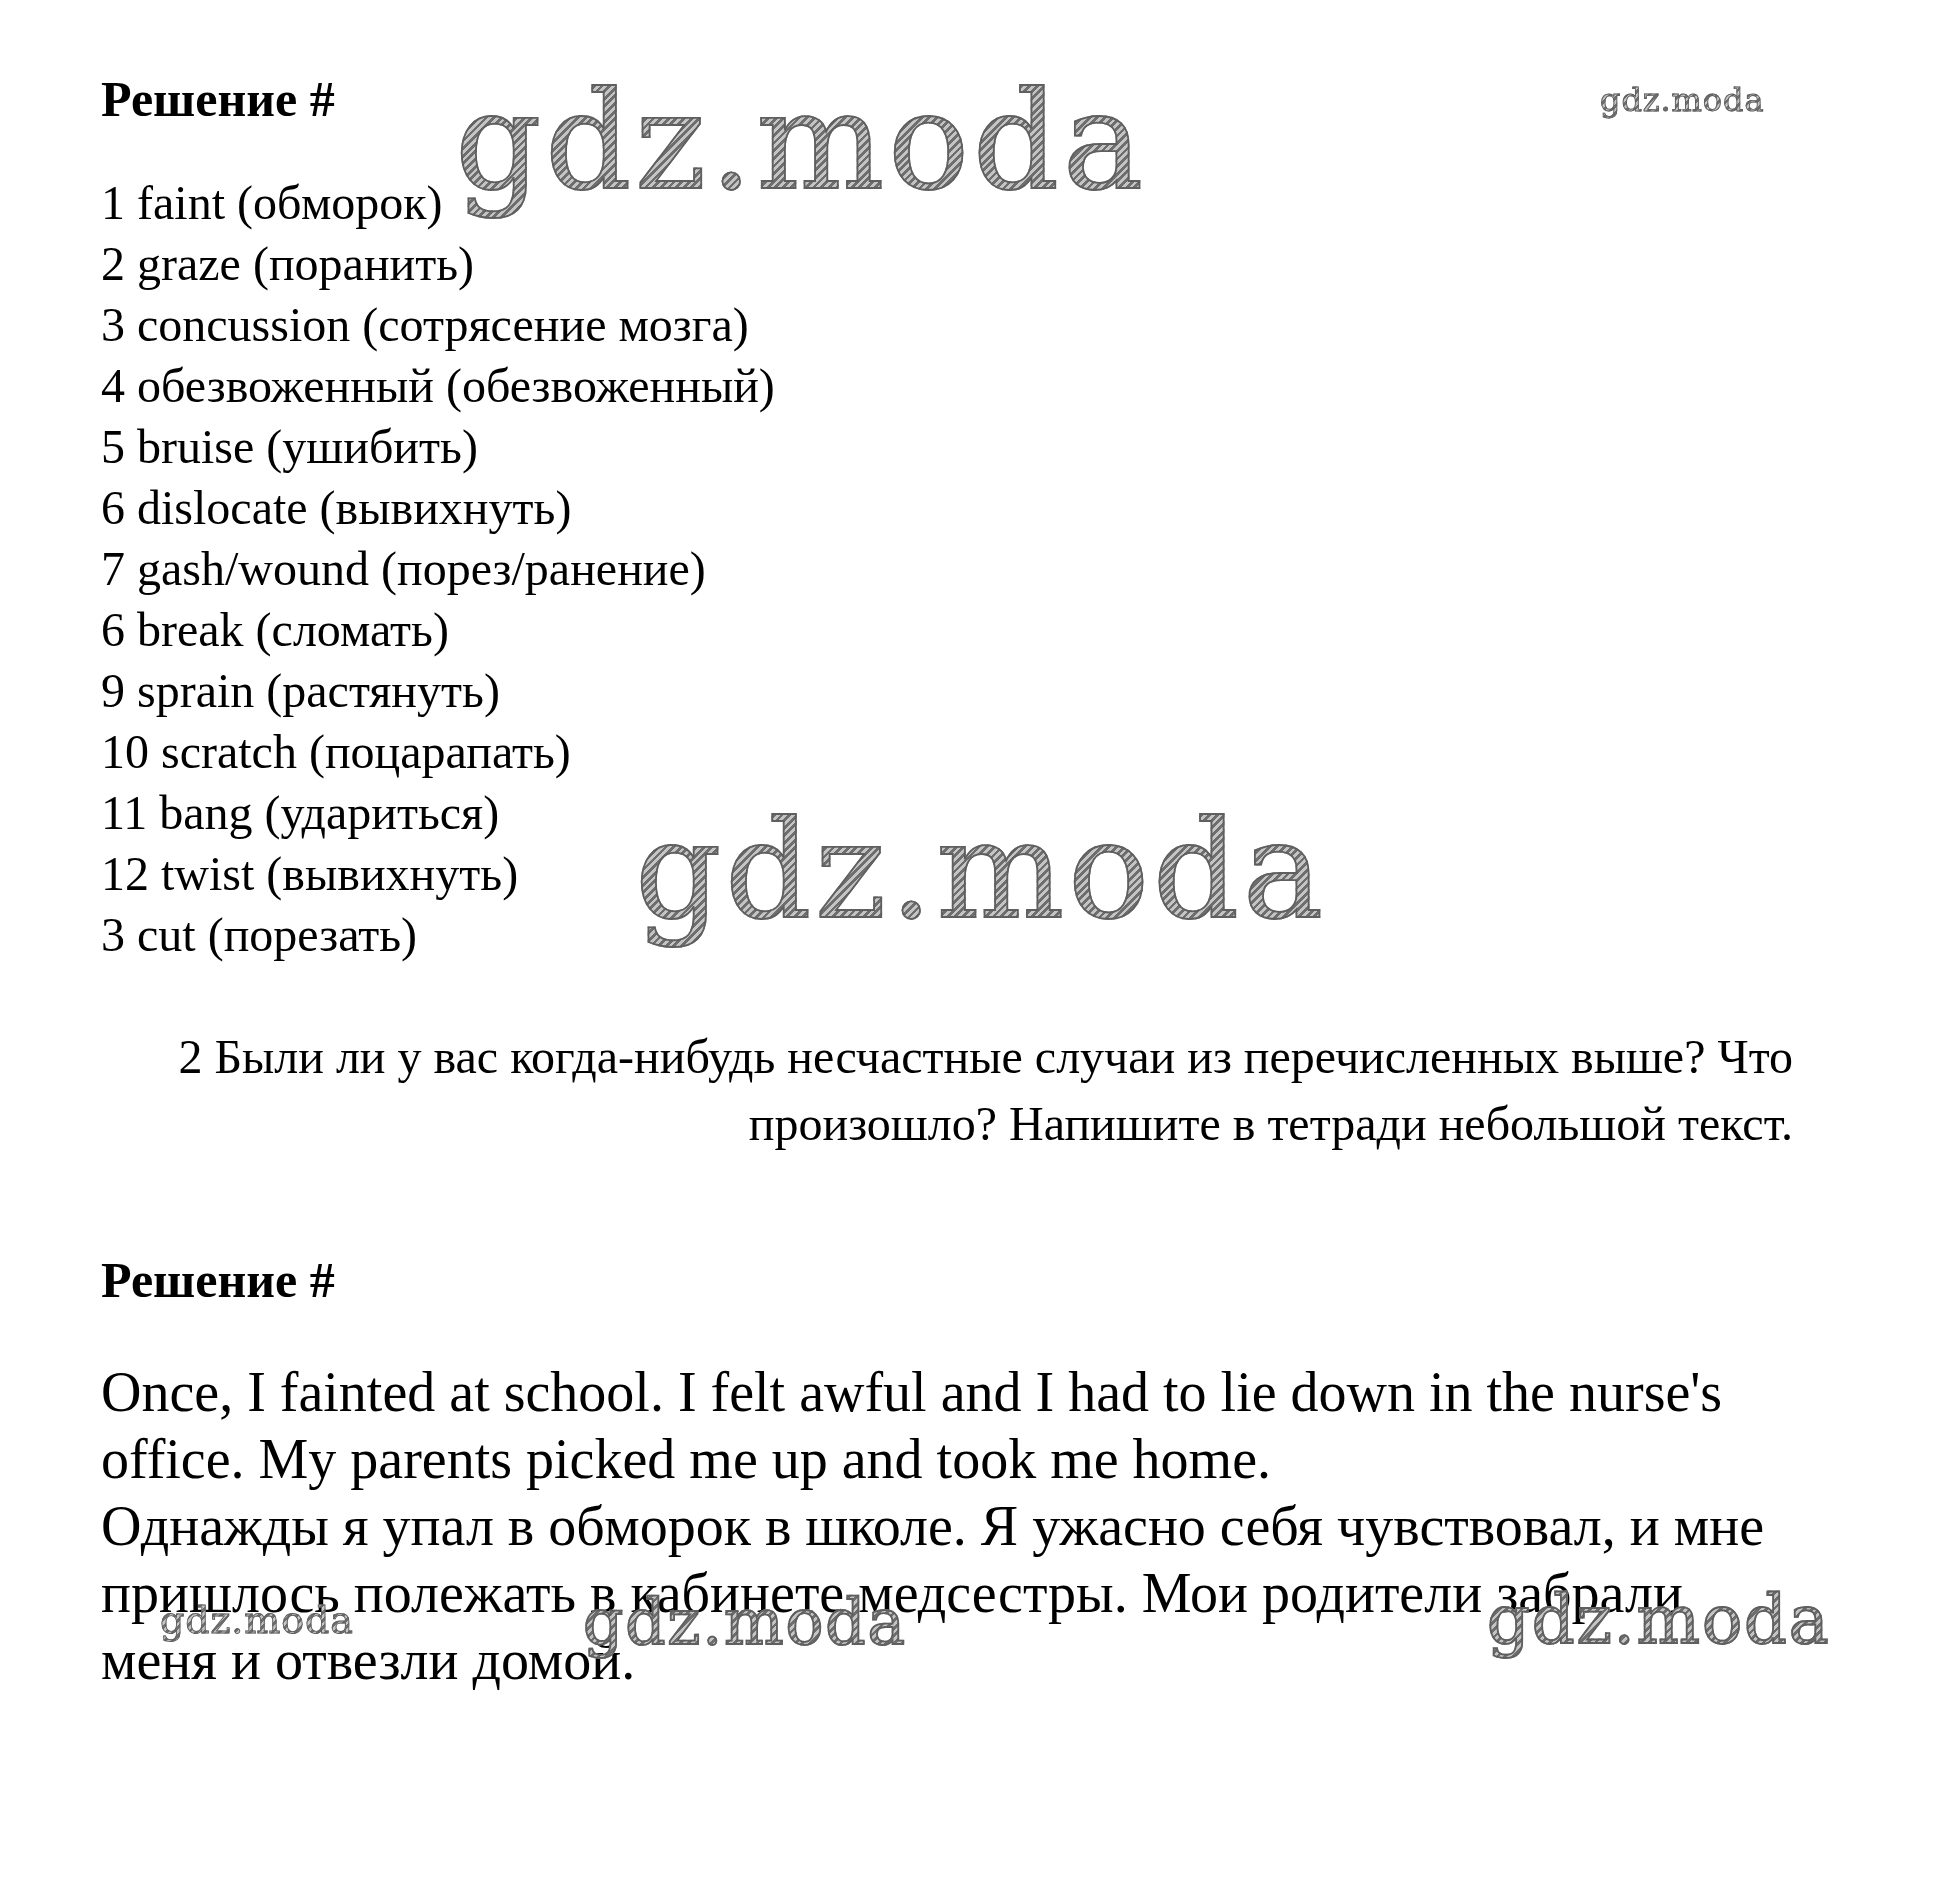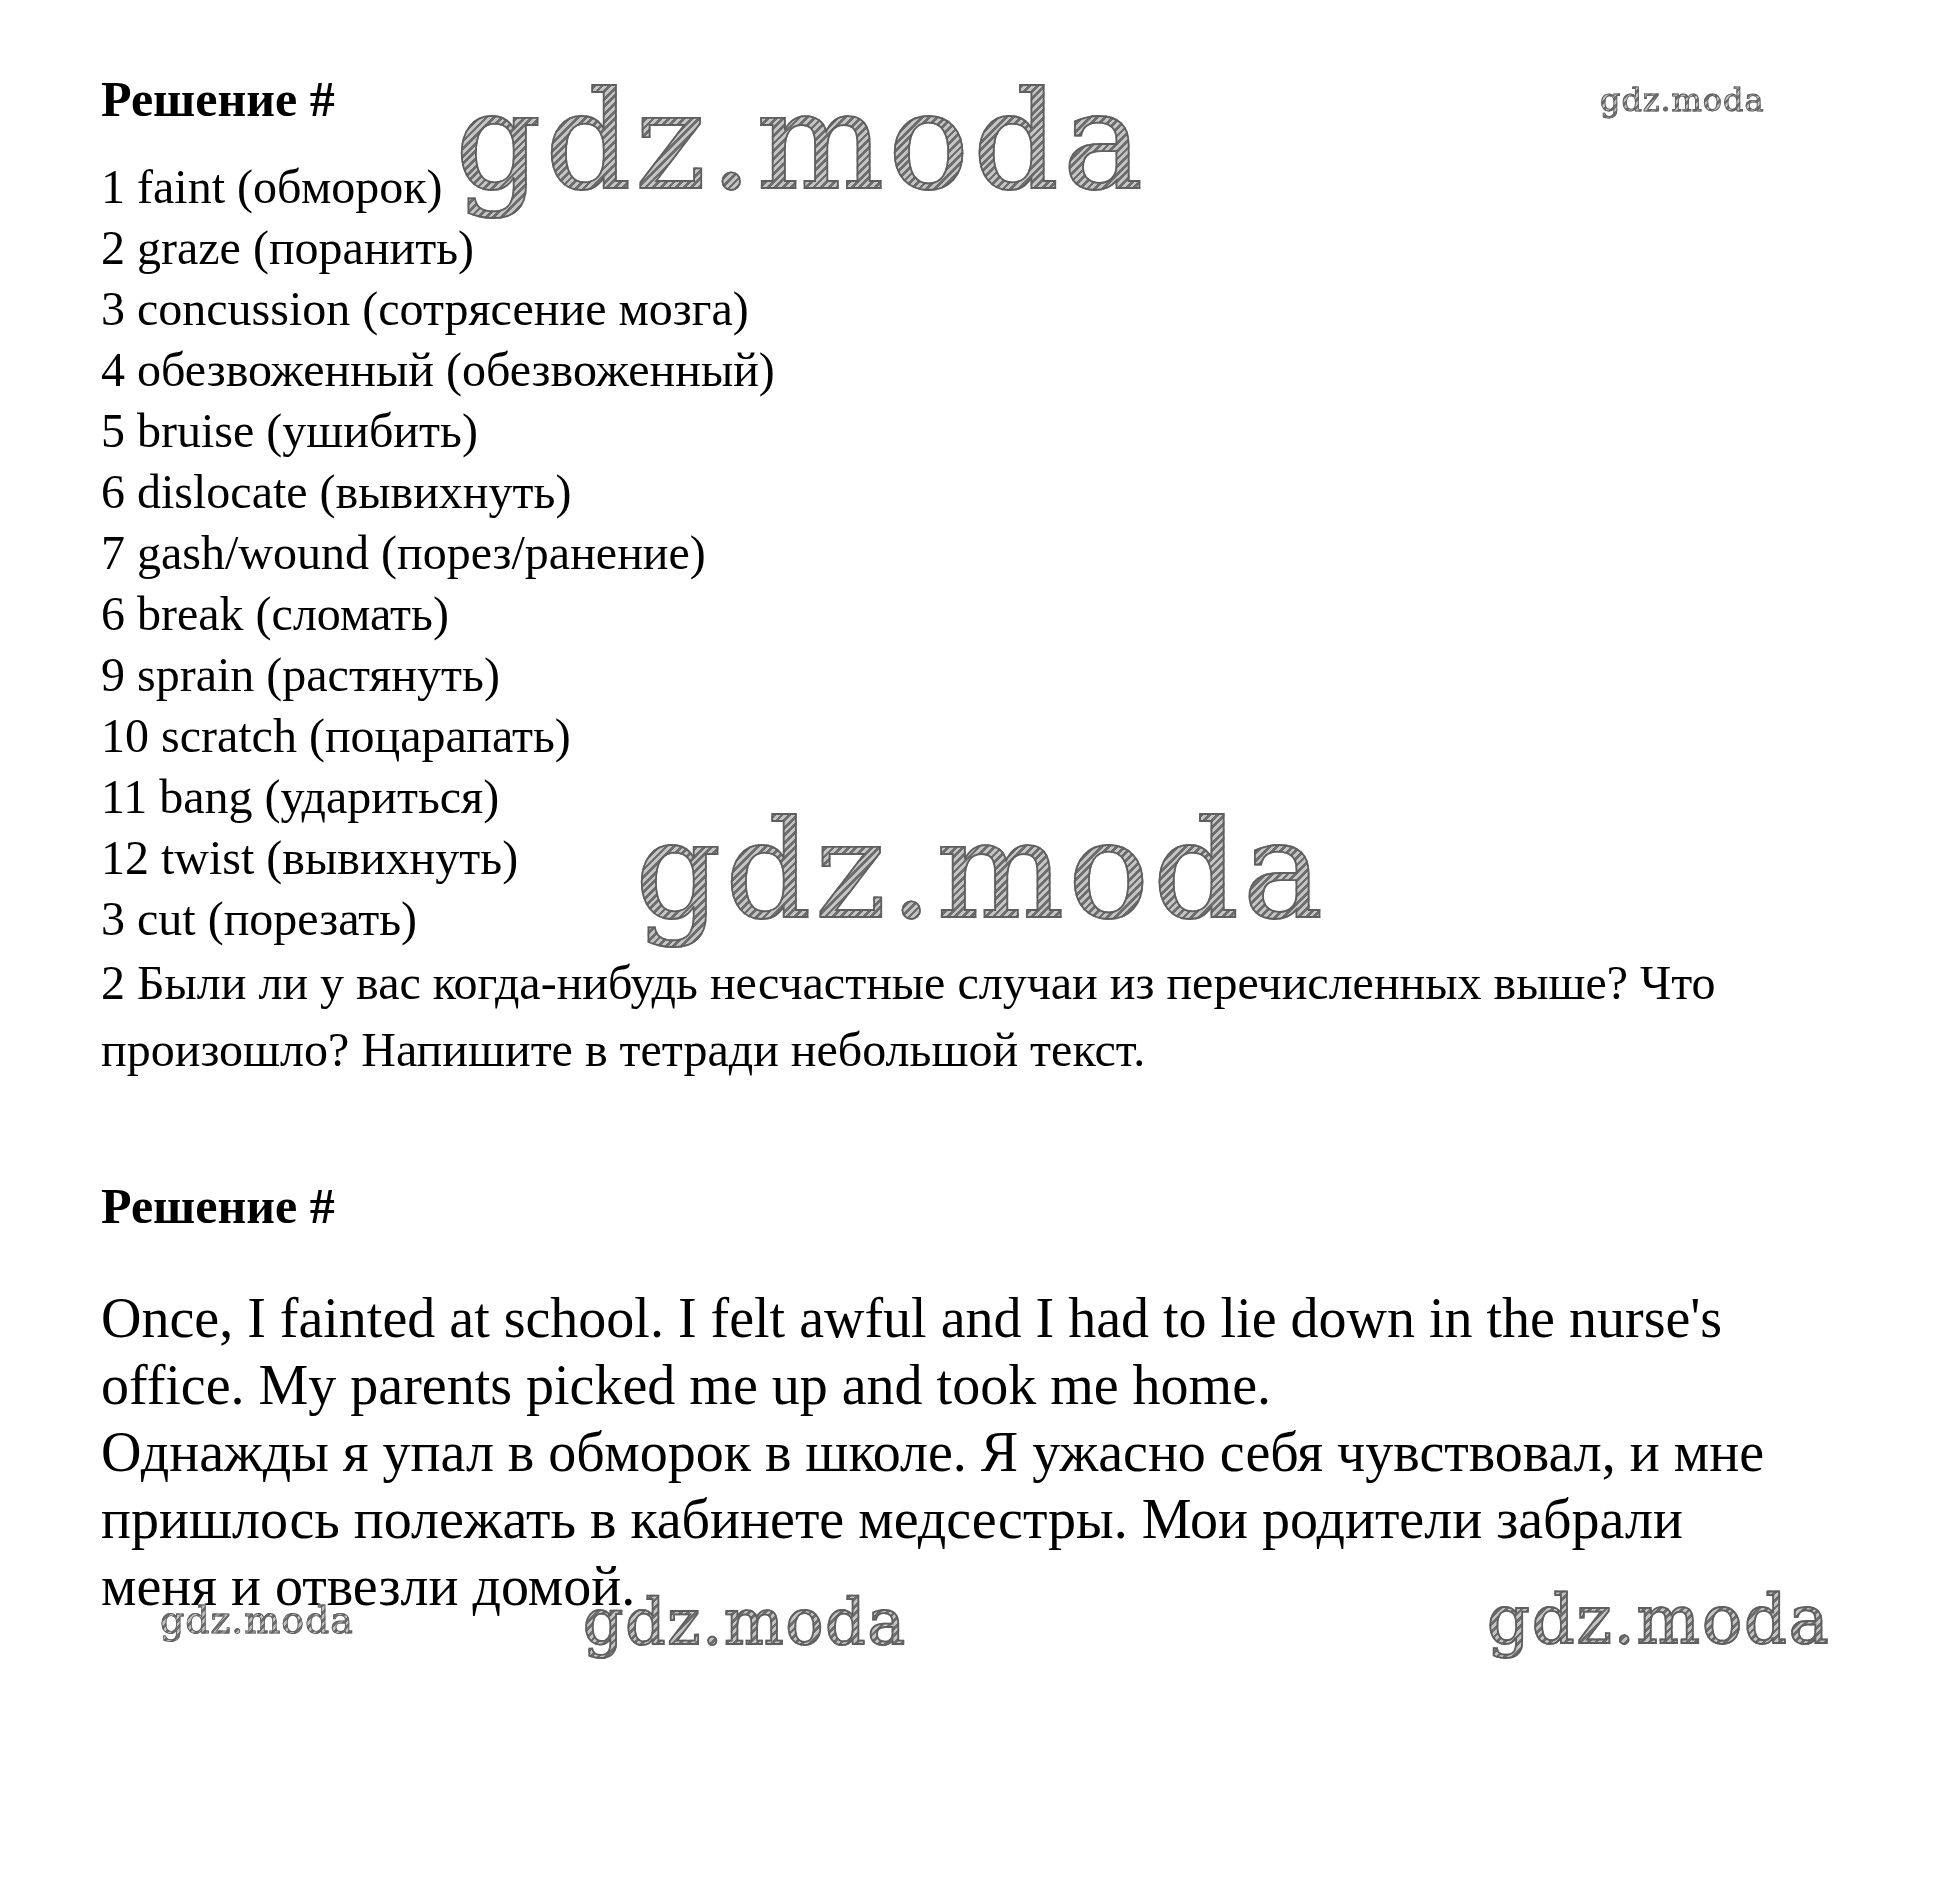--- a/index.html
+++ b/index.html
@@ -19,31 +19,33 @@
     position: relative;
     padding: 70px 58px 0 101px;
     z-index: 1;
   }
   .heading {
     font-size: 50px;
     font-weight: bold;
     line-height: 58px;
   }
   .vocab-list {
-    margin-top: 28px;
+    margin-top: 44px;
     font-size: 48px;
   }
   .vocab-item {
     line-height: 61px;
     white-space: nowrap;
   }
   .task-text {
+    margin-top: 58px;
     font-size: 48px;
     line-height: 67px;
     max-width: 1692px;
+    text-align: right;
   }
   .heading2 {
     margin-top: 94px;
   }
   .answer-block {
     margin-top: 50px;
     font-size: 56px;
     line-height: 67px;
     max-width: 1692px;
   }

